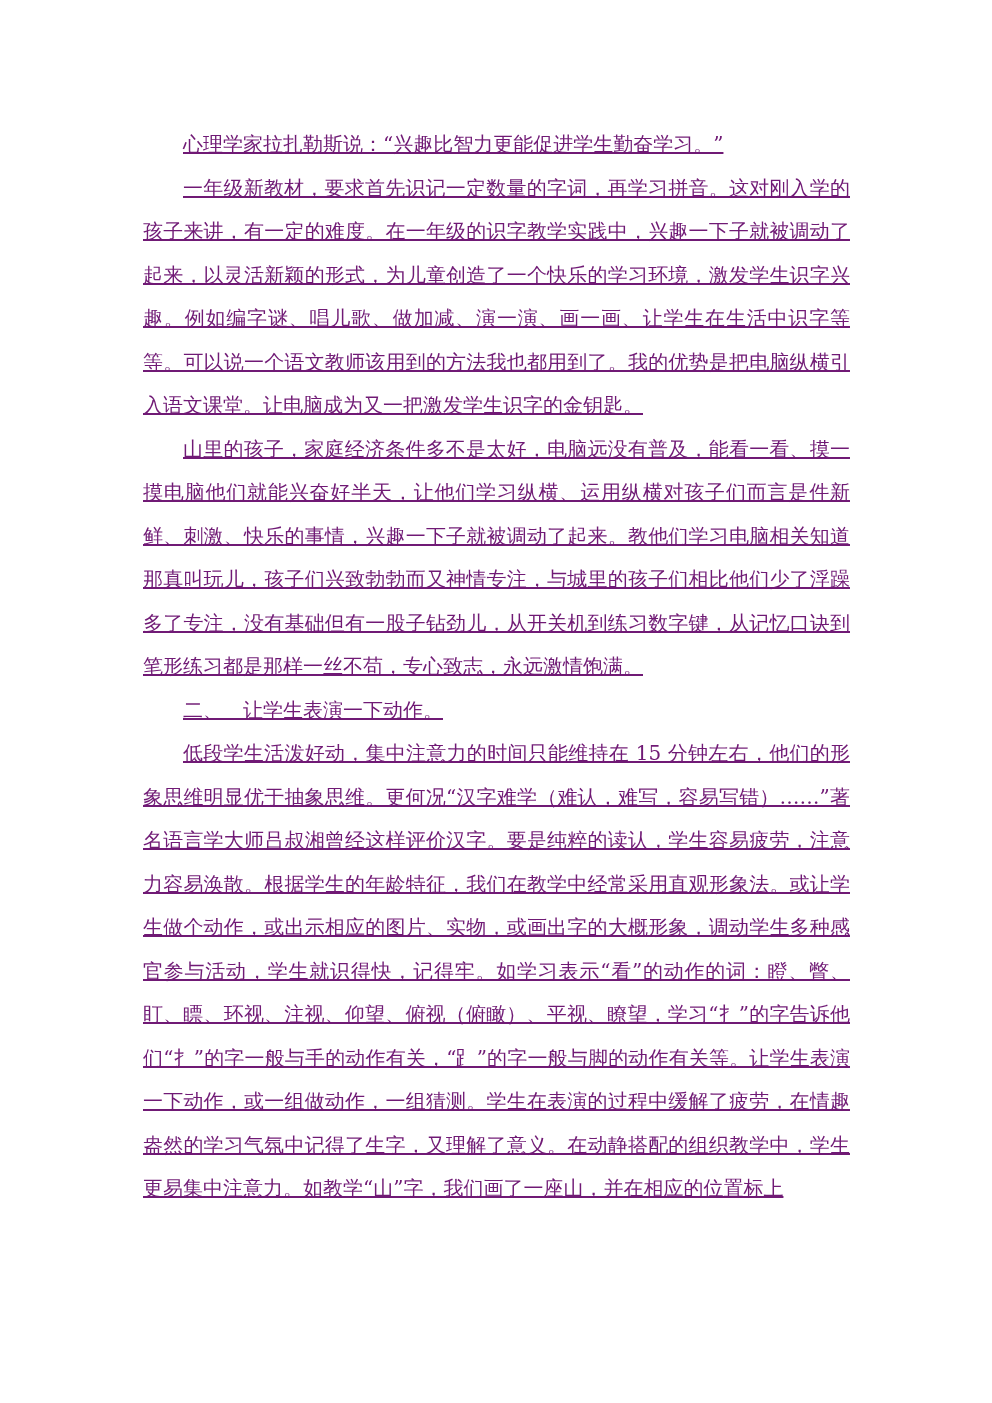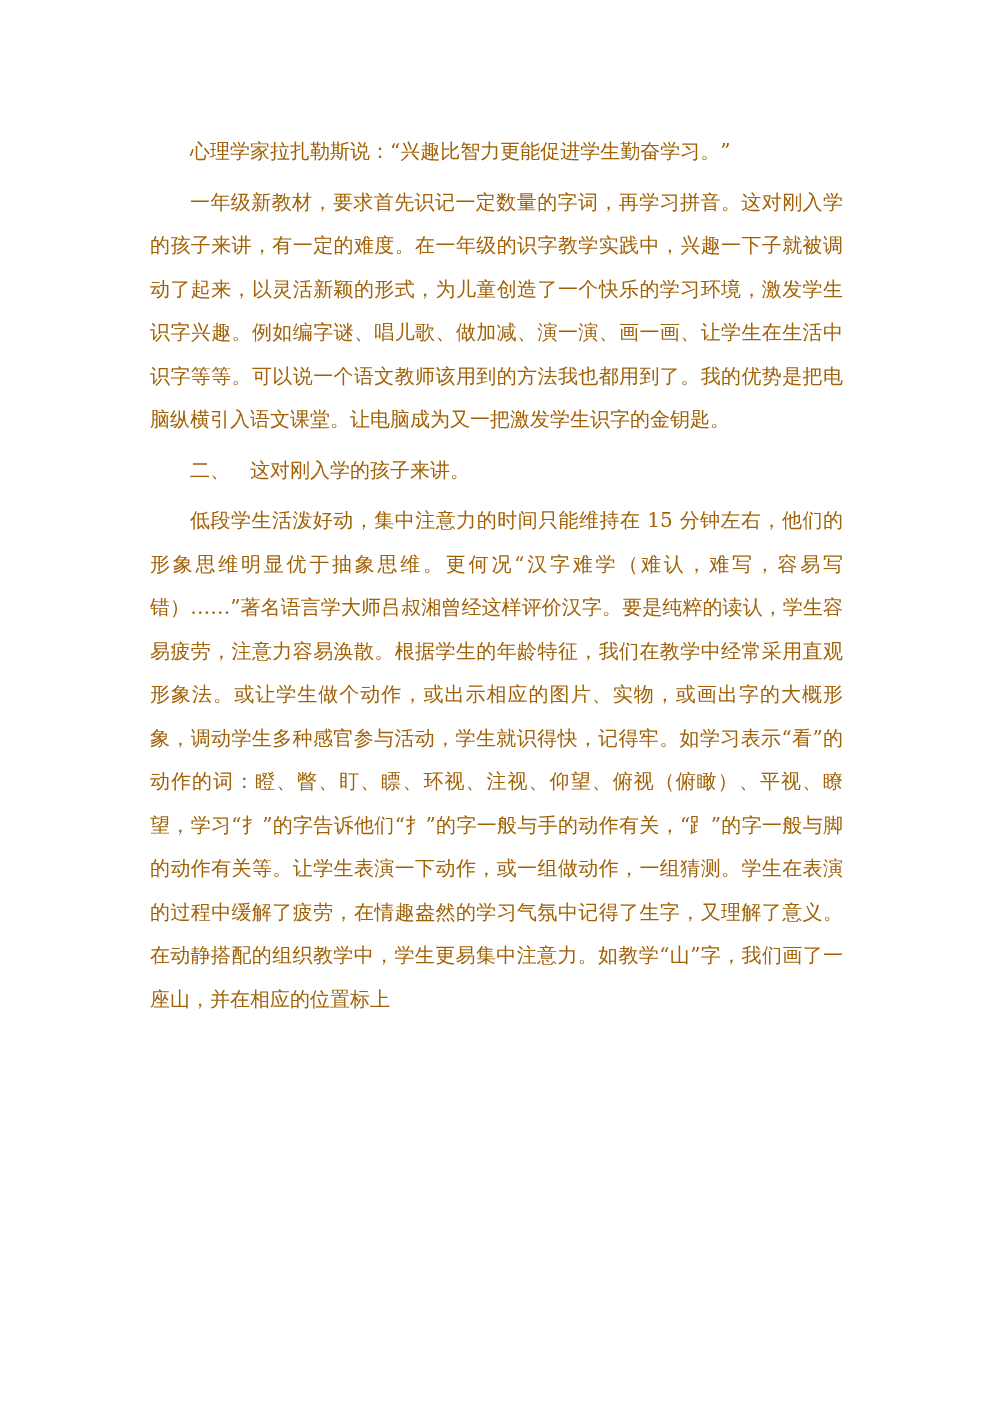--- a/index.html
+++ b/index.html
@@ -10,34 +10,36 @@
   .page {
     position: relative;
     width: 992px;
     height: 1403px;
     box-sizing: border-box;
     background: #ffffff;
     padding: 123px 142px 0 143px;
     overflow: hidden;
   }
   .doc-body p {
-    margin: 7px;
+    margin: 0;
     padding: 0;
     font-family: "DejaVu Serif", "Liberation Serif", serif;
     font-size: 20px;
     line-height: 43.5px;
-    color: #a16207;
+    color: #701a75;
     text-align: justify;
     text-indent: 2em;
     letter-spacing: 0;
+    text-decoration: underline;
   }
 </style>
 </head>
 <body>
 
 <div class="page">
   <div class="doc-body">
     <p>心理学家拉扎勒斯说：“兴趣比智力更能促进学生勤奋学习。”</p>
     <p>一年级新教材，要求首先识记一定数量的字词，再学习拼音。这对刚入学的孩子来讲，有一定的难度。在一年级的识字教学实践中，兴趣一下子就被调动了起来，以灵活新颖的形式，为儿童创造了一个快乐的学习环境，激发学生识字兴趣。例如编字谜、唱儿歌、做加减、演一演、画一画、让学生在生活中识字等等。可以说一个语文教师该用到的方法我也都用到了。我的优势是把电脑纵横引入语文课堂。让电脑成为又一把激发学生识字的金钥匙。</p>
-    <p>二、　这对刚入学的孩子来讲。</p>
+    <p>山里的孩子，家庭经济条件多不是太好，电脑远没有普及，能看一看、摸一摸电脑他们就能兴奋好半天，让他们学习纵横、运用纵横对孩子们而言是件新鲜、刺激、快乐的事情，兴趣一下子就被调动了起来。教他们学习电脑相关知道那真叫玩儿，孩子们兴致勃勃而又神情专注，与城里的孩子们相比他们少了浮躁多了专注，没有基础但有一股子钻劲儿，从开关机到练习数字键，从记忆口诀到笔形练习都是那样一丝不苟，专心致志，永远激情饱满。</p>
+    <p>二、　让学生表演一下动作。</p>
     <p>低段学生活泼好动，集中注意力的时间只能维持在 15 分钟左右，他们的形象思维明显优于抽象思维。更何况“汉字难学（难认，难写，容易写错）……”著名语言学大师吕叔湘曾经这样评价汉字。要是纯粹的读认，学生容易疲劳，注意力容易涣散。根据学生的年龄特征，我们在教学中经常采用直观形象法。或让学生做个动作，或出示相应的图片、实物，或画出字的大概形象，调动学生多种感官参与活动，学生就识得快，记得牢。如学习表示“看”的动作的词：瞪、瞥、盯、瞟、环视、注视、仰望、俯视（俯瞰）、平视、瞭望，学习“扌”的字告诉他们“扌”的字一般与手的动作有关，“⻊”的字一般与脚的动作有关等。让学生表演一下动作，或一组做动作，一组猜测。学生在表演的过程中缓解了疲劳，在情趣盎然的学习气氛中记得了生字，又理解了意义。在动静搭配的组织教学中，学生更易集中注意力。如教学“山”字，我们画了一座山，并在相应的位置标上</p>
   </div>
 </div>
 
 </body></html>

